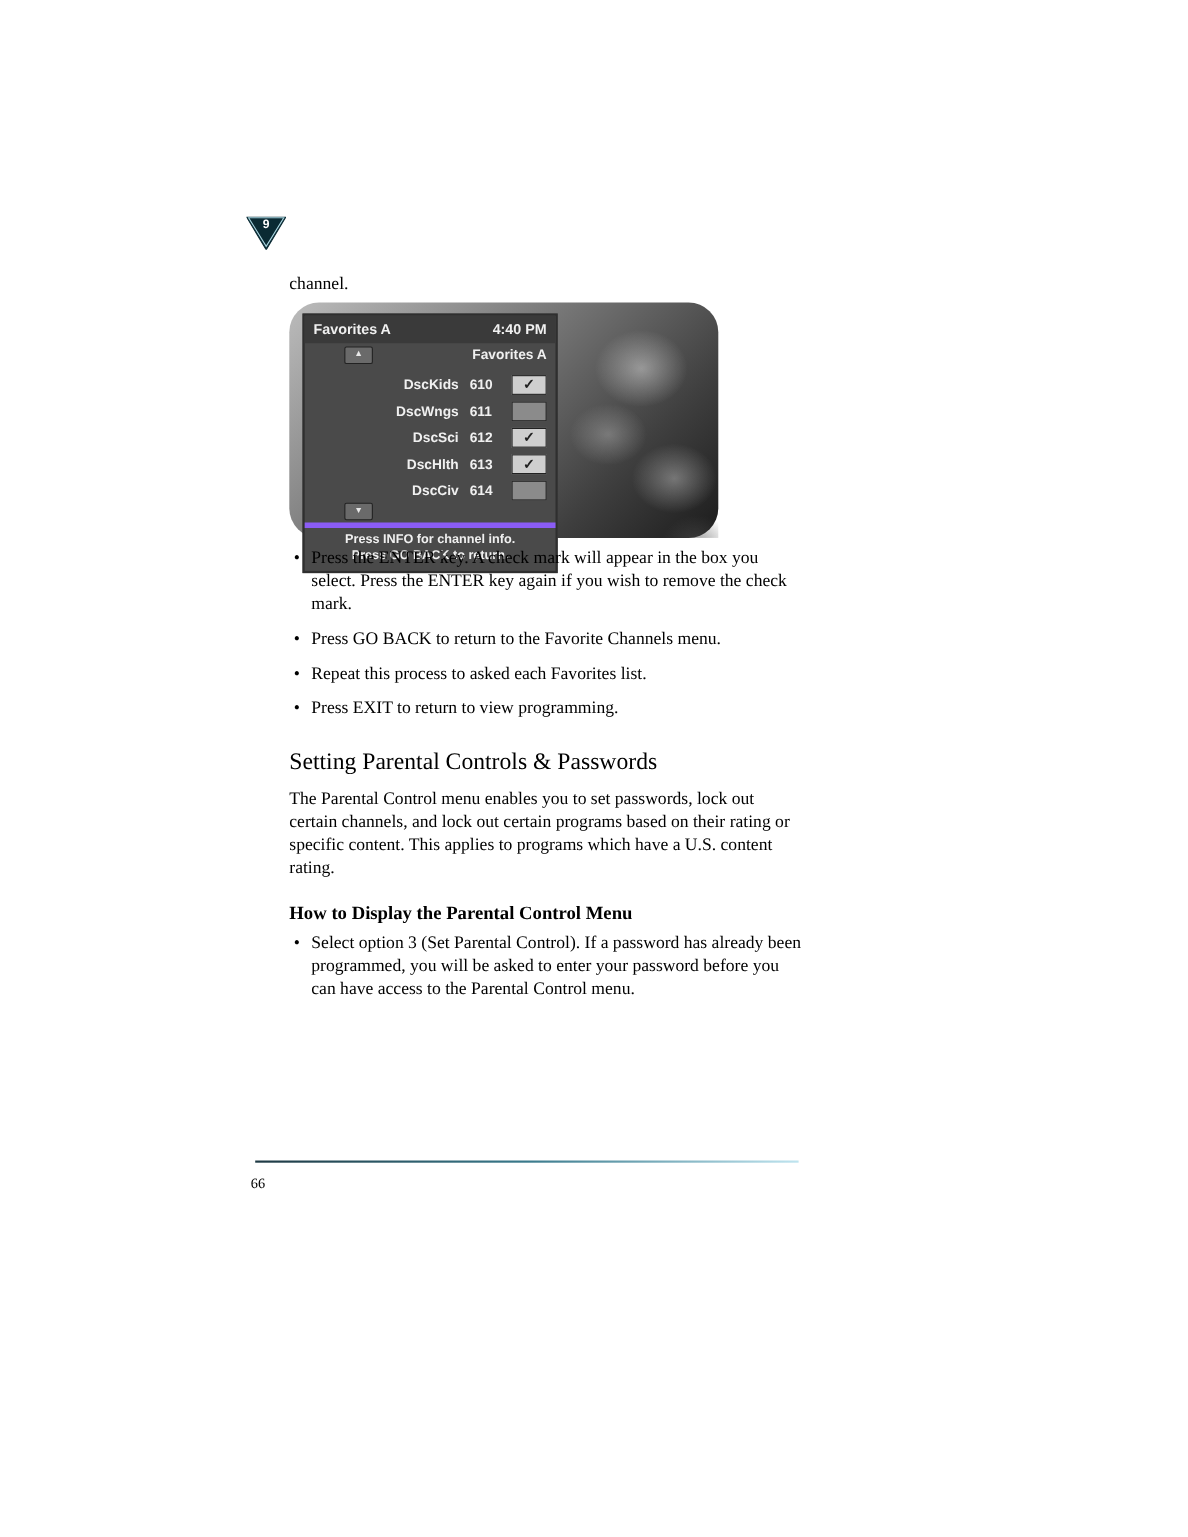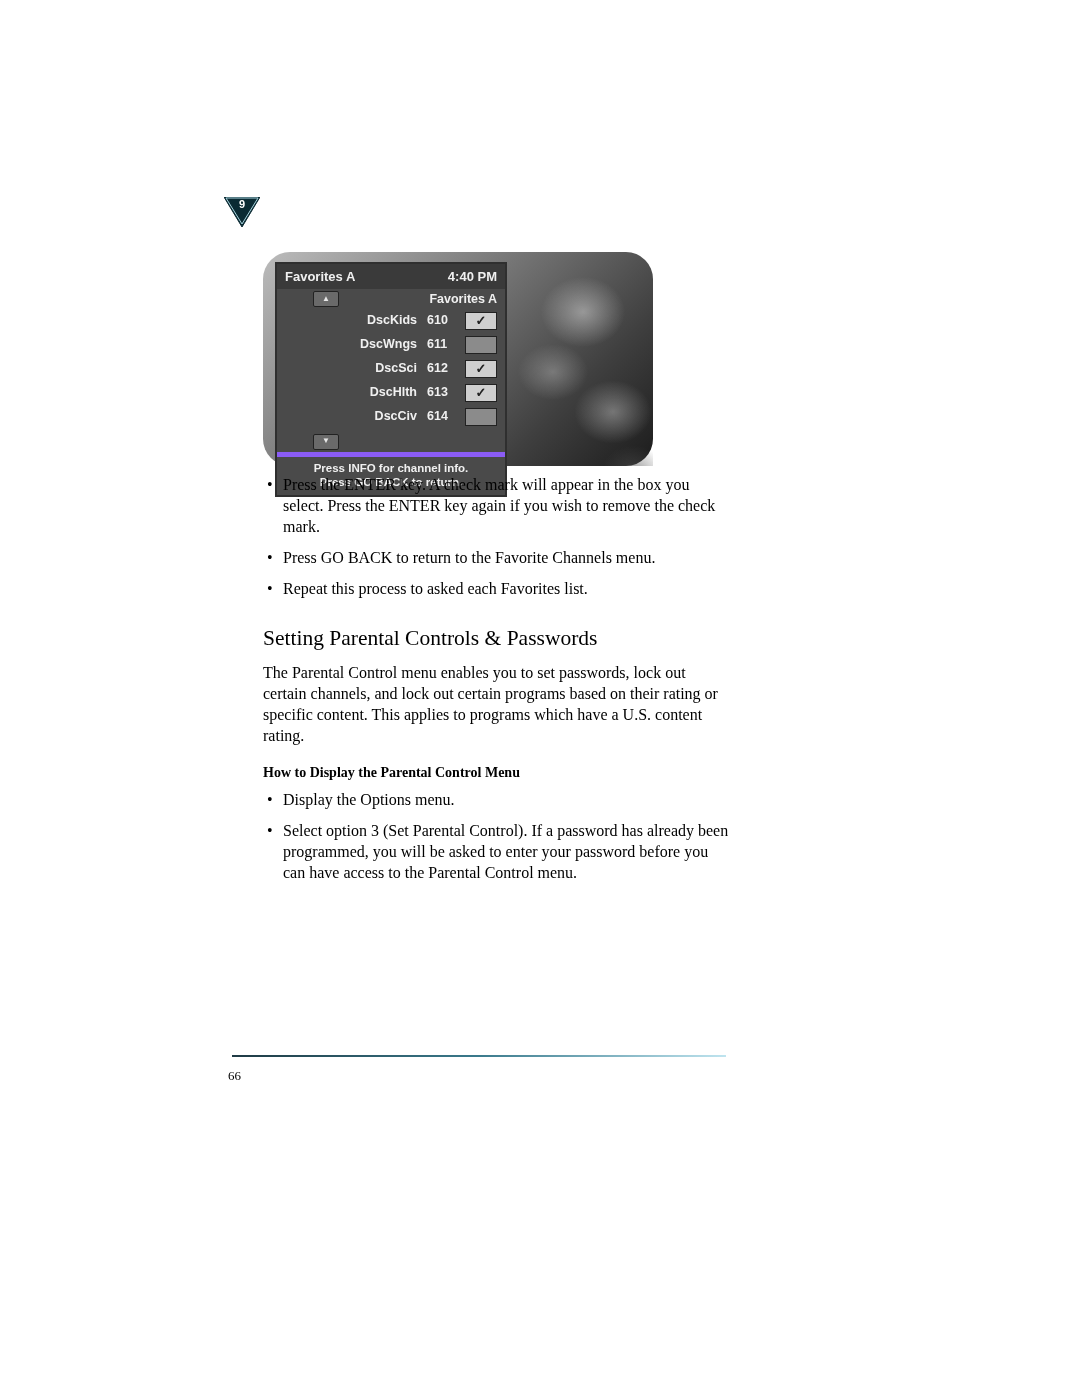--- a/index.html
+++ b/index.html
@@ -89,21 +89,21 @@
     width: 24px; height: 14px;
     background:#6a6a6a;
     border:1px solid #222;
     display:flex; align-items:center; justify-content:center;
     font-size:8px; color:#e8e8e8;
     border-radius:2px;
   }
   .channel-rows { padding: 0 8px 2px 8px; }
   .channel-row {
     display:flex;
-    align-items:flex-start;
+    align-items:flex-end;
     justify-content: flex-end;
     gap: 10px;
     height: 24px;
   }
   .channel-name { width: 68px; text-align:right; font-weight:bold; font-size:12.5px;}
   .channel-num  { width: 28px; text-align:left; font-weight:bold; font-size:12.5px;}
   .chk {
     width: 30px; height: 16px;
     background:#cfcfcf;
     border:1px solid #222;
@@ -125,21 +125,21 @@
   ul.bullets { margin: 6px 0 18px 0; padding-left: 0; list-style:none; }
   ul.bullets > li { position:relative; padding-left: 20px; margin-bottom: 10px; }
   ul.bullets > li::before { content:"•"; position:absolute; left:4px; top:0; }
   .h2 {
     font-size: 21.5px;
     font-weight: normal;
     margin: 24px 0 10px 0;
   }
   .body-para { margin: 4px 0 18px 0; }
   .h3 {
-    font-size: 14px;
+    font-size: 17px;
     font-weight: bold;
     margin: 10px 0 4px 0;
   }
   .footer-rule {
     position:absolute;
     left: 232px;
     top: 1055px;
     width: 494px;
     height: 2px;
     background: linear-gradient(to right, #1f3a44 0%, #3a7a8c 50%, #bfe4ef 100%);
@@ -159,20 +159,21 @@
   <div class="chapter-marker">
     <svg viewBox="0 0 36 30">
       <polygon points="0,0 36,0 18,30" fill="#0a2a33" stroke="#0a2a33"></polygon>
       <polygon points="2,1 34,1 18,27" fill="none" stroke="#a8d4df" stroke-width="1"></polygon>
     </svg>
     <div class="chapter-number">9</div>
   </div>
 
   <div class="content">
 
+    <div class="lead-word">channel.</div>
 
     <div class="screenshot">
       <div class="leaves"></div>
       <div class="panel">
         <div class="panel-header">
           <span>Favorites A</span>
           <span>4:40 PM</span>
         </div>
         <div class="panel-sub">
           <span class="scroll-btn">▲</span>
@@ -212,30 +213,30 @@
           <div>Press INFO for channel info.</div>
           <div>Press GO BACK to return.</div>
         </div>
       </div>
     </div>
 
     <ul class="bullets">
       <li>Press the ENTER key. A check mark will appear in the box you select. Press the ENTER key again if you wish to remove the check mark.</li>
       <li>Press GO BACK to return to the Favorite Channels menu.</li>
       <li>Repeat this process to asked each Favorites list.</li>
+      <li>Press EXIT to return to view programming.</li>
     </ul>
 
     <div class="h2">Setting Parental Controls &amp; Passwords</div>
 
     <div class="body-para"> The Parental Control menu enables you to set passwords, lock out certain channels, and lock out certain programs based on their rating or specific content. This applies to programs which have a U.S. content rating.</div>
 
     <div class="h3">How to Display the Parental Control Menu</div>
 
     <ul class="bullets">
-      <li>Display the Options menu.</li>
       <li>Select option 3 (Set Parental Control). If a password has already been programmed, you will be asked to enter your password before you can have access to the Parental Control menu.</li>
     </ul>
 
   </div>
 
   <div class="footer-rule"></div>
   <div class="page-number">66</div>
 
 </div>
 

